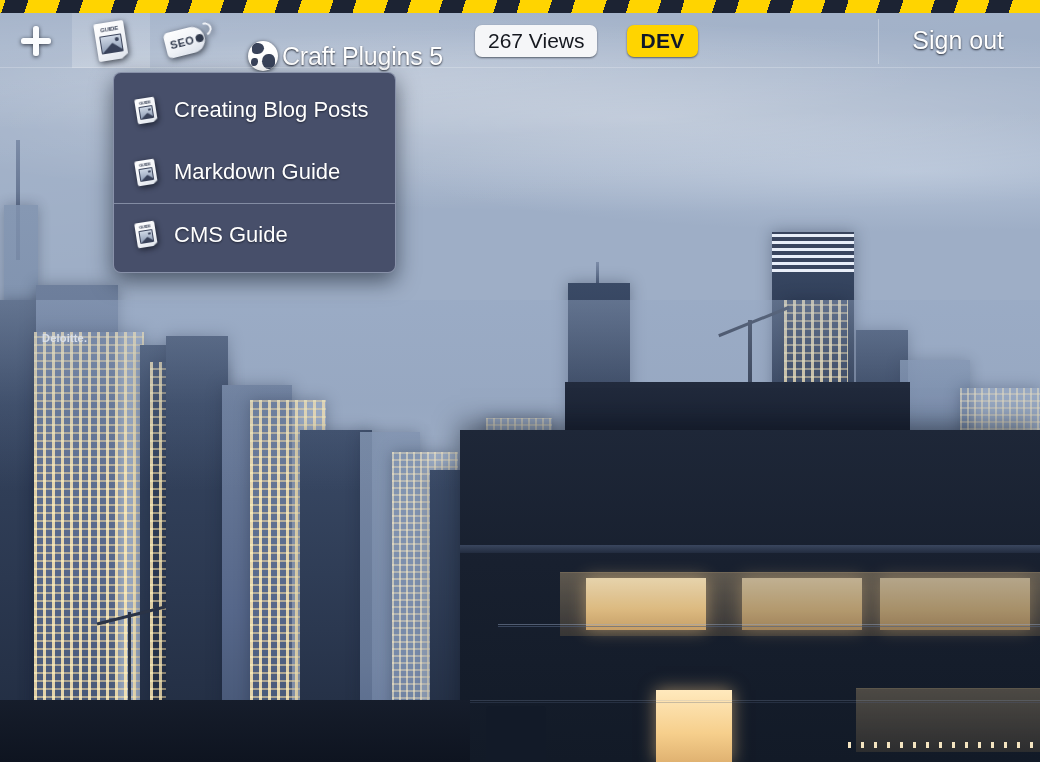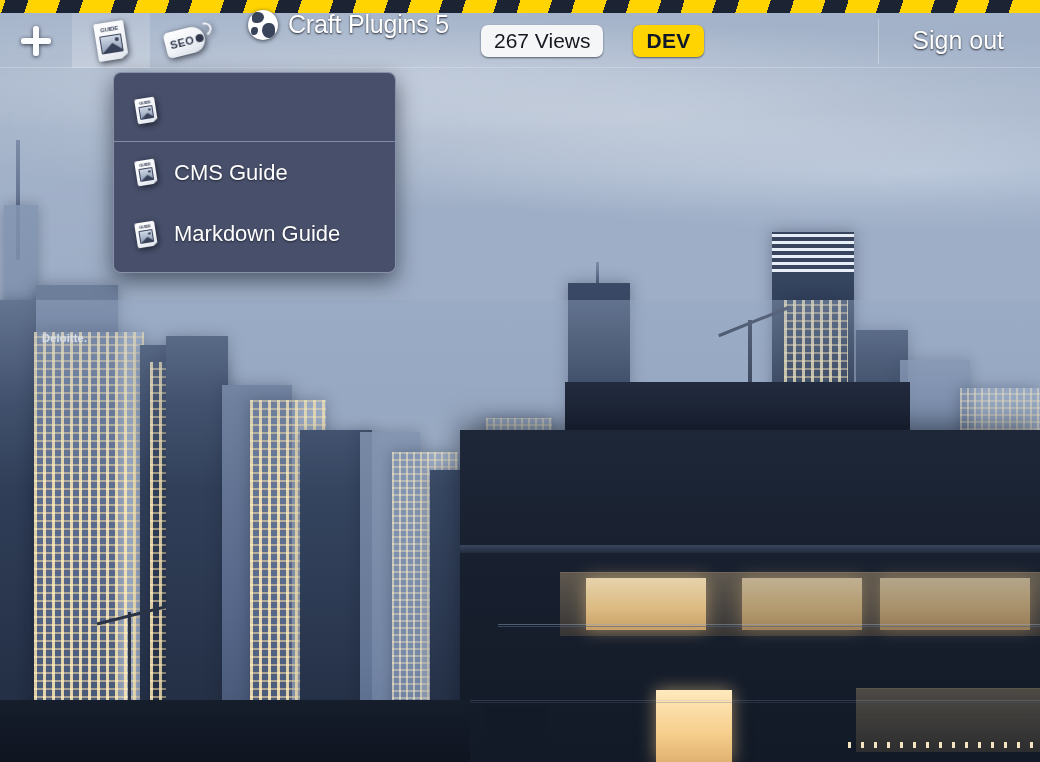--- a/index.html
+++ b/index.html
@@ -286,21 +286,21 @@
     width: 13px; height: 13px;
     border: 2.5px solid #f3f5f9;
     border-radius: 50%;
     border-bottom-color: transparent;
     border-left-color: transparent;
     transform: rotate(35deg);
   }
 
   
   #tb-site {
-    display: flex; align-items: flex-start; gap: 10px;
+    display: flex; align-items: flex-end; gap: 4px;
     padding: 0 8px 0 22px; height: 61px;
   }
   .globe {
     width: 30px; height: 30px; border-radius: 50%;
     background: #ffffff;
     position: relative; overflow: hidden;
     filter: drop-shadow(0 1px 2px rgba(10,14,24,.7));
     flex: none;
   }
   .globe::before {
@@ -522,34 +522,35 @@
   </div>
 
   <div id="dropdown">
 
     <div class="menu-item">
       <span class="doc-icon sm">
         <span class="sheet"></span>
         <span class="doc-word">GUIDE</span>
         <span class="thumb"></span>
       </span>
+      <span class="menu-label">Creating Blog Posts</span>
+    </div>
+
+    <div class="menu-item">
+      <span class="doc-icon sm">
+        <span class="sheet"></span>
+        <span class="doc-word">GUIDE</span>
+        <span class="thumb"></span>
+      </span>
+      <span class="menu-label">Markdown Guide</span>
     </div>
 
     <div class="menu-item sep">
       <span class="doc-icon sm">
         <span class="sheet"></span>
         <span class="doc-word">GUIDE</span>
         <span class="thumb"></span>
       </span>
       <span class="menu-label">CMS Guide</span>
     </div>
-
-    <div class="menu-item">
-      <span class="doc-icon sm">
-        <span class="sheet"></span>
-        <span class="doc-word">GUIDE</span>
-        <span class="thumb"></span>
-      </span>
-      <span class="menu-label">Markdown Guide</span>
-    </div>
   </div>
 
 </div>
 
 </body></html>

